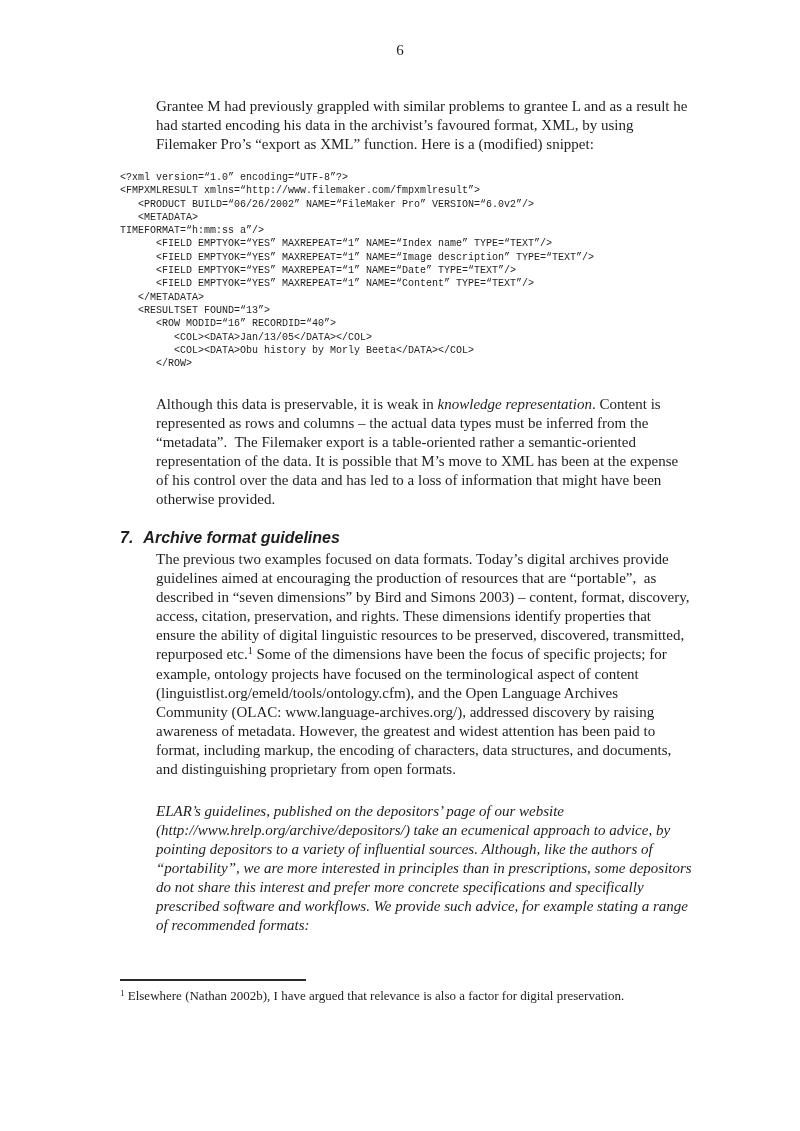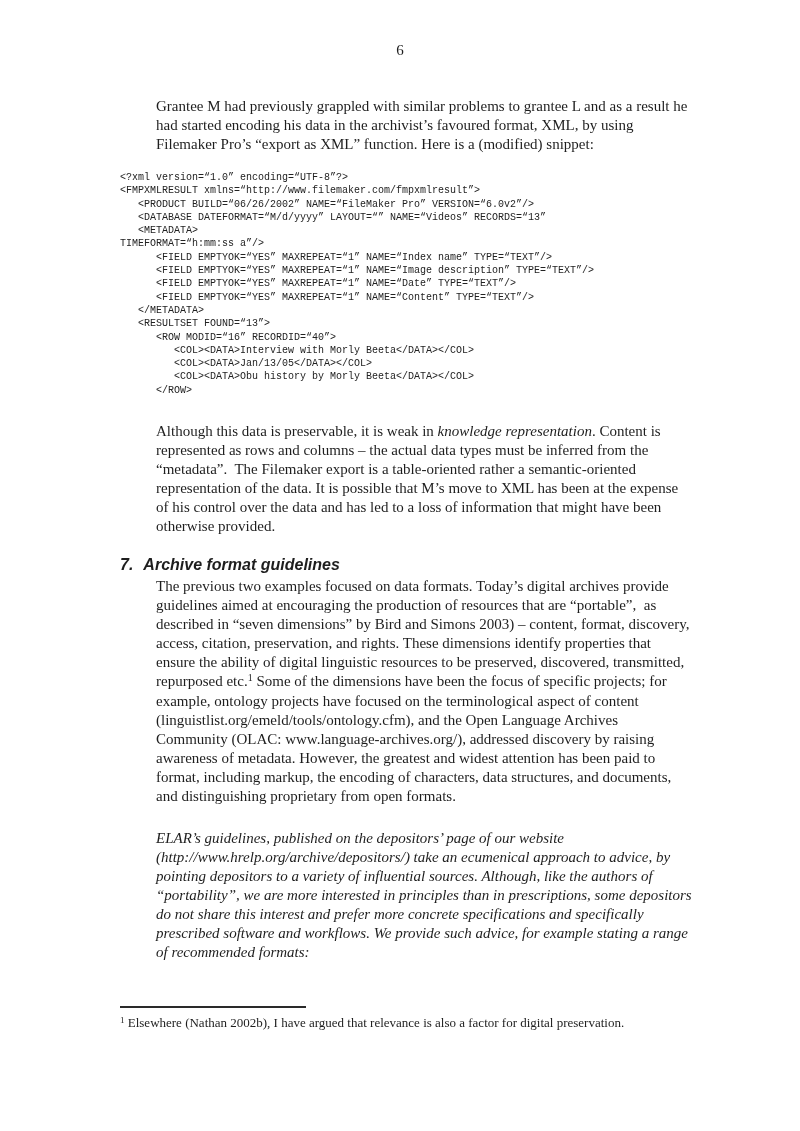--- a/index.html
+++ b/index.html
@@ -69,31 +69,29 @@
 <div class="page">
 
   <div class="page-number">6</div>
 
   <p class="body-para intro">Grantee M had previously grappled with similar problems to grantee L and as a result he had started encoding his data in the archivist’s favoured format, XML, by using Filemaker Pro’s “export as XML” function. Here is a (modified) snippet:</p>
 
   <div class="code-block">
       <div class="code-line">&lt;?xml version=“1.0” encoding=“UTF-8”?&gt;</div>
       <div class="code-line">&lt;FMPXMLRESULT xmlns=“http://www.filemaker.com/fmpxmlresult”&gt;</div>
       <div class="code-line">   &lt;PRODUCT BUILD=“06/26/2002” NAME=“FileMaker Pro” VERSION=“6.0v2”/&gt;</div>
-      <div class="code-line">   &lt;DATABASE DATEFORMAT=“M/d/yyyy” LAYOUT=“” NAME=“Videos” RECORDS=“13”</div>
       <div class="code-line">   &lt;METADATA&gt;</div>
       <div class="code-line">TIMEFORMAT=“h:mm:ss a”/&gt;</div>
       <div class="code-line">      &lt;FIELD EMPTYOK=“YES” MAXREPEAT=“1” NAME=“Index name” TYPE=“TEXT”/&gt;</div>
       <div class="code-line">      &lt;FIELD EMPTYOK=“YES” MAXREPEAT=“1” NAME=“Image description” TYPE=“TEXT”/&gt;</div>
       <div class="code-line">      &lt;FIELD EMPTYOK=“YES” MAXREPEAT=“1” NAME=“Date” TYPE=“TEXT”/&gt;</div>
       <div class="code-line">      &lt;FIELD EMPTYOK=“YES” MAXREPEAT=“1” NAME=“Content” TYPE=“TEXT”/&gt;</div>
       <div class="code-line">   &lt;/METADATA&gt;</div>
       <div class="code-line">   &lt;RESULTSET FOUND=“13”&gt;</div>
       <div class="code-line">      &lt;ROW MODID=“16” RECORDID=“40”&gt;</div>
-      <div class="code-line">         &lt;COL&gt;&lt;DATA&gt;Interview with Morly Beeta&lt;/DATA&gt;&lt;/COL&gt;</div>
       <div class="code-line">         &lt;COL&gt;&lt;DATA&gt;Jan/13/05&lt;/DATA&gt;&lt;/COL&gt;</div>
       <div class="code-line">         &lt;COL&gt;&lt;DATA&gt;Obu history by Morly Beeta&lt;/DATA&gt;&lt;/COL&gt;</div>
       <div class="code-line">      &lt;/ROW&gt;</div>
     </div>
 
   <p class="body-para analysis"><span>Although this data is preservable, it is weak in </span><em>knowledge representation</em><span>. Content is represented as rows and columns – the actual data types must be inferred from the “metadata”.  The Filemaker export is a table-oriented rather a semantic-oriented representation of the data. It is possible that M’s move to XML has been at the expense of his control over the data and has led to a loss of information that might have been otherwise provided.</span></p>
 
   <h2 class="section-heading">
     <span class="sec-num">7.</span>
     <span>Archive format guidelines</span>

